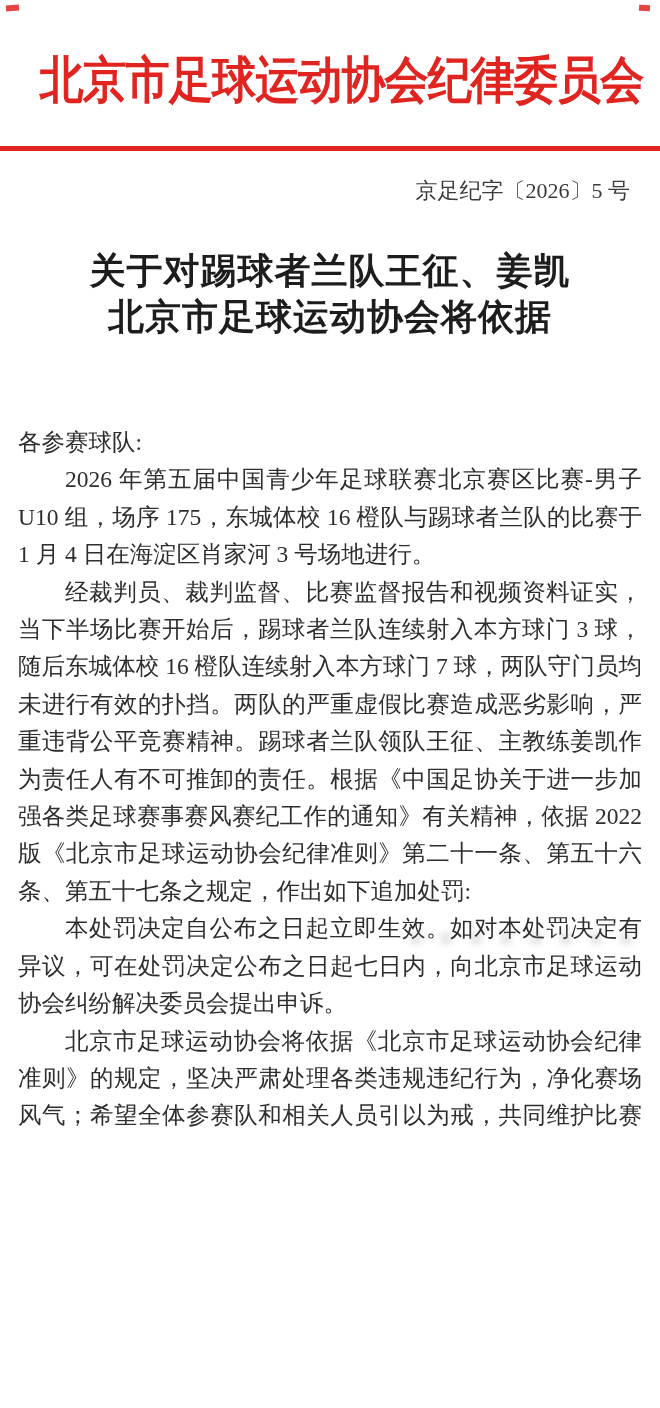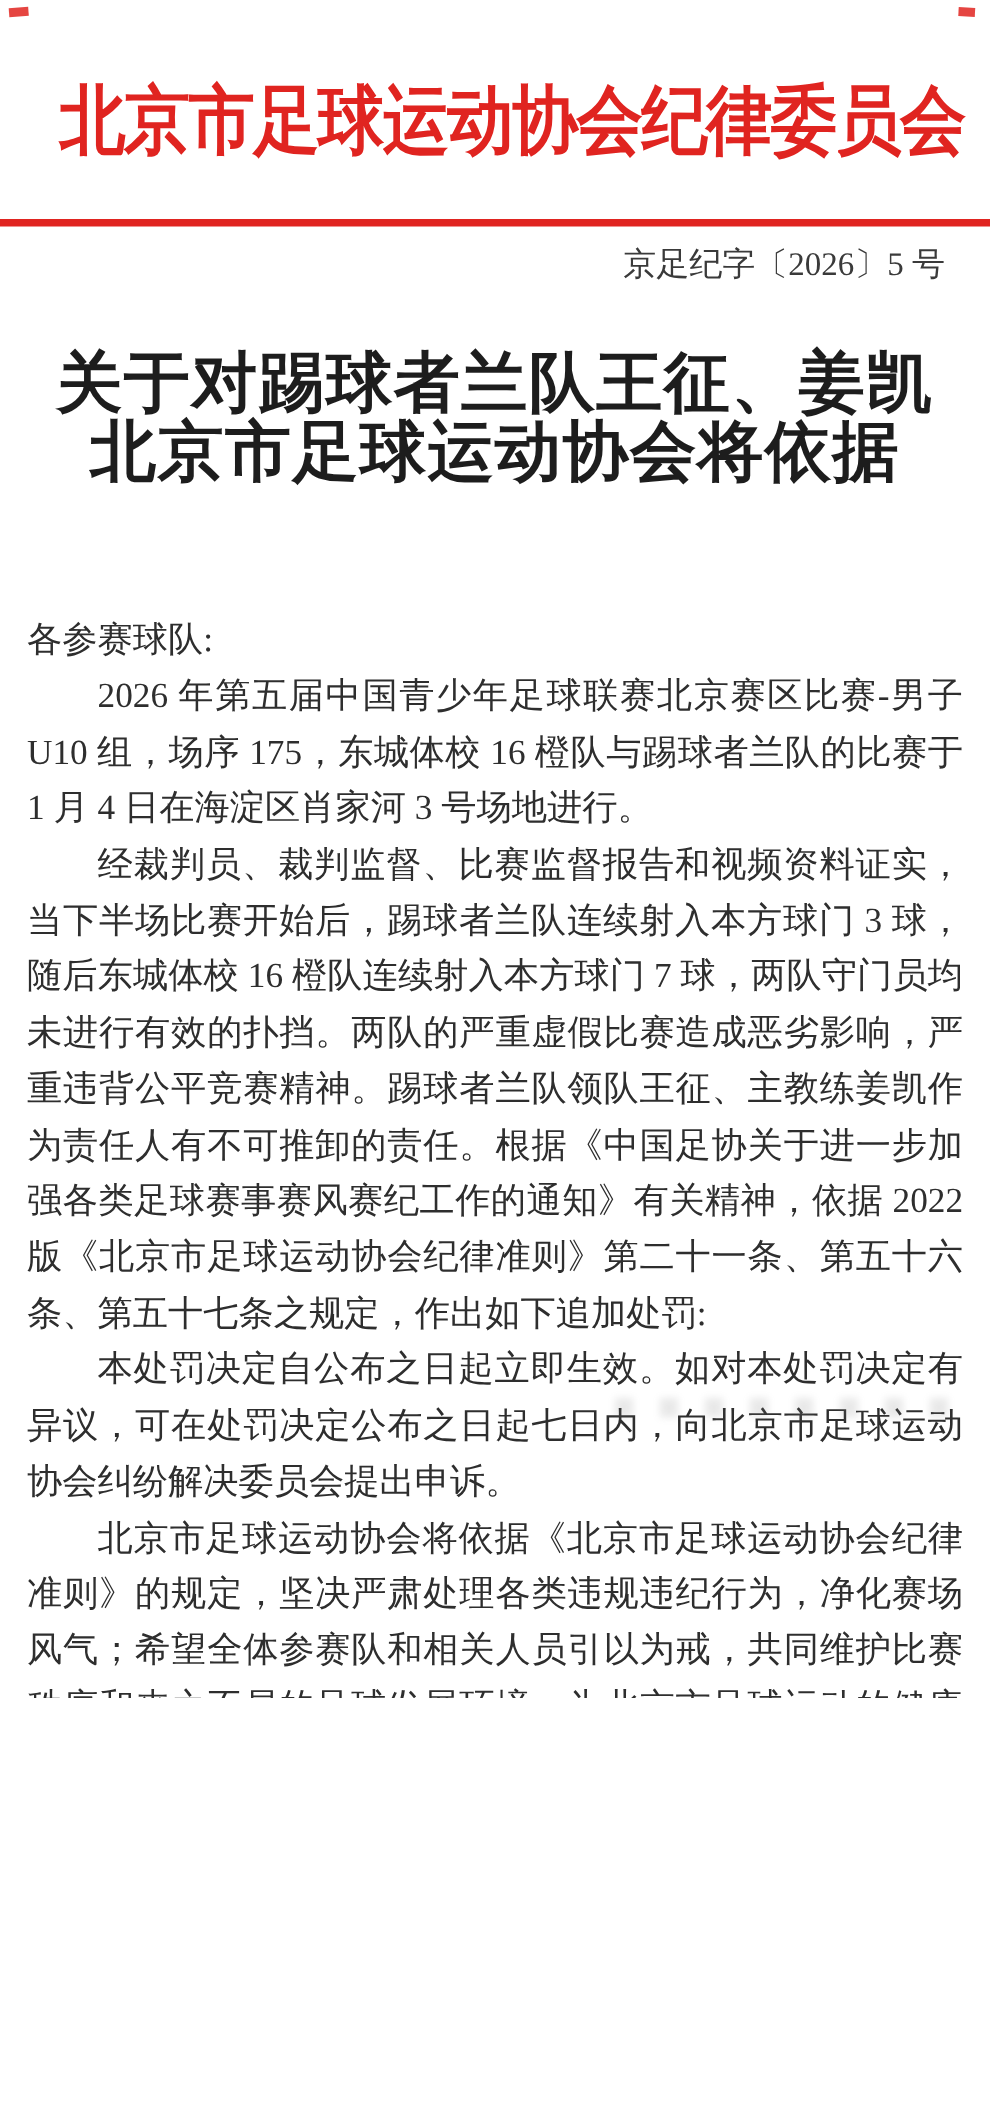--- a/index.html
+++ b/index.html
@@ -28,31 +28,31 @@
     transform:scaleX(.88);
     transform-origin:50% 50%;
     letter-spacing:-1px;
   }
   .rule{
     margin-top:36px;
     height:5px;
     background:#e02420;
   }
   .doc-number{
-    margin-top:12px;
+    margin-top:27px;
     padding-right:30px;
     text-align:right;
     font-size:22px;
     line-height:26px;
     color:#3a3a3a;
   }
   .doc-title{
     margin-top:44px;
     text-align:center;
-    font-size:44px;
+    font-size:36px;
     line-height:46px;
     font-weight:bold;
     color:#1d1d1d;
     letter-spacing:1px;
   }
   .body{
     margin-top:84px;
     padding:0 18px 0 18px;
     font-size:23.5px;
     line-height:37.4px;

